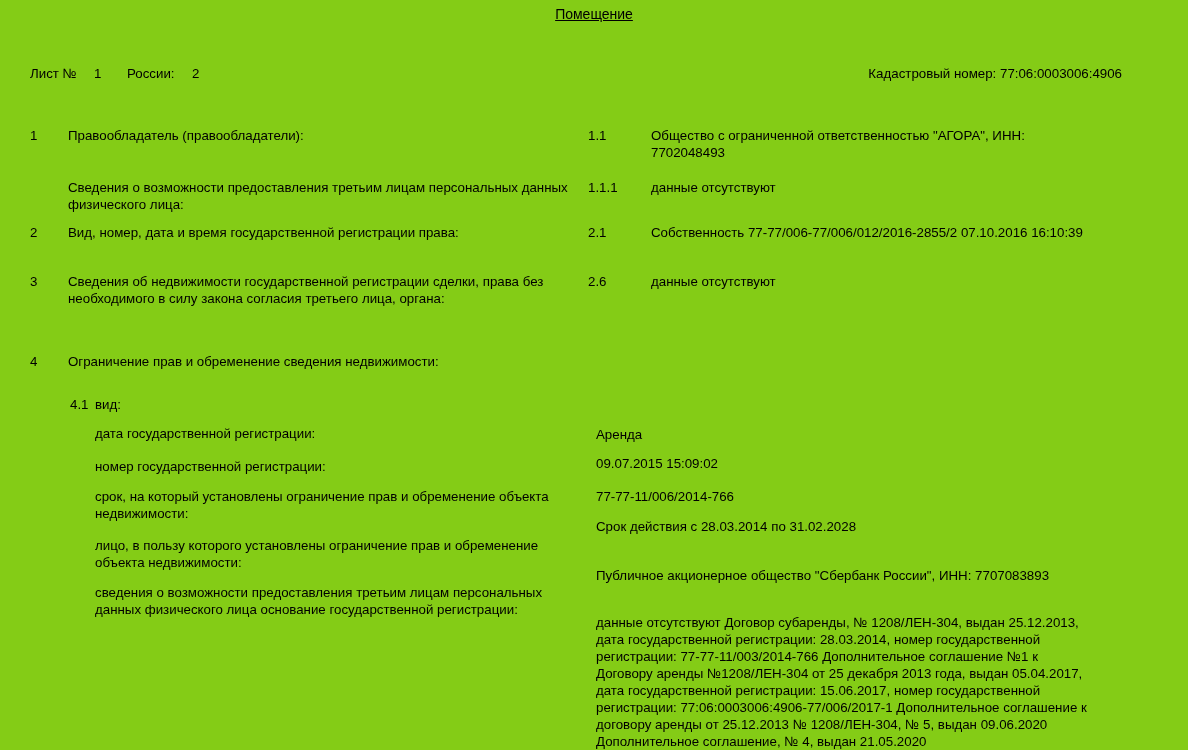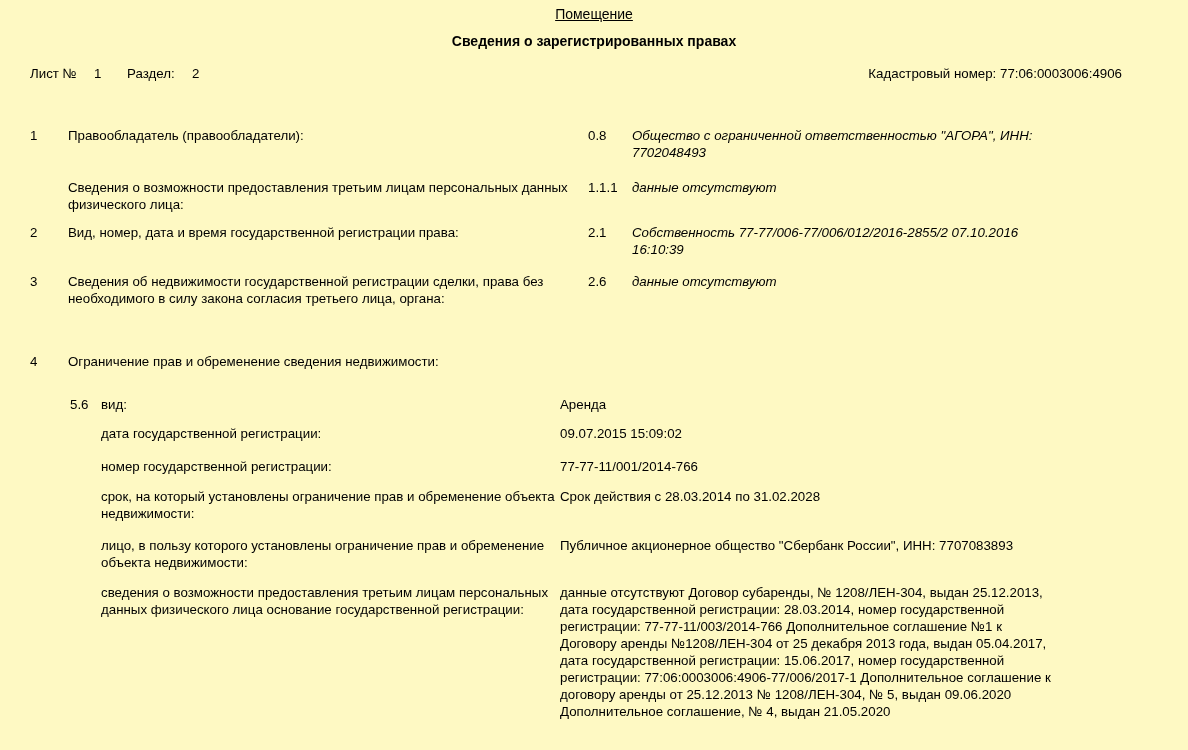--- a/index.html
+++ b/index.html
@@ -1,19 +1,19 @@
 <!DOCTYPE html>
 <html><head>
 <meta charset="utf-8">
 <style>
   html,body{margin:0;padding:0;background:#fff;}
   .page{
     position:relative;
     width:1188px;height:750px;
-    background:#fef9c3;color:#000000;
+    background:#84cc16;color:#000000;
     font-family:"Liberation Sans","DejaVu Sans",sans-serif;
     font-size:13.3px;line-height:17px;
     overflow:hidden;
   }
   .title{
     position:absolute;top:6px;left:0;width:100%;
     text-align:center;font-size:14px;line-height:17px;
   }
   .title .u{text-decoration:underline;}
   .subtitle{
@@ -23,47 +23,46 @@
   .meta{position:absolute;top:65px;left:0;width:100%;height:17px;}
   .m-sheet-label{position:absolute;left:30px;}
   .m-sheet-value{position:absolute;left:94px;}
   .m-section-label{position:absolute;left:127px;}
   .m-section-value{position:absolute;left:192px;}
   .m-cadastral{position:absolute;right:66px;text-align:left;}
   .row{position:absolute;left:0;width:100%;}
   .cn {position:absolute;left:30px;width:36px;}
   .cl {position:absolute;left:68px;width:500px;}
   .cvn{position:absolute;left:588px;width:42px;}
-  .cv {position:absolute;left:632px;width:440px;font-style:italic;}
+  .cv {position:absolute;left:651px;width:440px;}
   .csn{position:absolute;left:70px;width:35px;}
-  .csl{position:absolute;left:101px;width:455px;}
-  .csv{position:absolute;left:560px;width:502px;}
+  .csl{position:absolute;left:95px;width:455px;}
+  .csv{position:absolute;left:596px;width:502px;margin-top:30px;}
 </style>
 </head>
 <body>
 
 <div class="page">
 
   <div class="title">
     <span class="u">Помещение</span>
   </div>
-  <div class="subtitle">Сведения о зарегистрированных правах</div>
 
   <div class="meta">
     <span class="m-sheet-label">Лист №</span>
     <span class="m-sheet-value">1</span>
-    <span class="m-section-label">Раздел:</span>
+    <span class="m-section-label">России:</span>
     <span class="m-section-value">2</span>
     <span class="m-cadastral"><span>Кадастровый номер:</span> <span>77:06:0003006:4906</span></span>
   </div>
 
   <div class="row" style="top:127px">
     <div class="cn">1</div>
     <div class="cl">Правообладатель (правообладатели):</div>
-    <div class="cvn">0.8</div>
+    <div class="cvn">1.1</div>
     <div class="cv">Общество с ограниченной ответственностью "АГОРА", ИНН: 7702048493</div>
   </div>
 
   <div class="row" style="top:179px">
     <div class="cl">Сведения о возможности предоставления третьим лицам персональных данных физического лица:</div>
     <div class="cvn">1.1.1</div>
     <div class="cv">данные отсутствуют</div>
   </div>
 
   <div class="row" style="top:224px">
@@ -79,33 +78,33 @@
     <div class="cvn">2.6</div>
     <div class="cv">данные отсутствуют</div>
   </div>
 
   <div class="row" style="top:353px">
     <div class="cn">4</div>
     <div class="cl">Ограничение прав и обременение сведения недвижимости:</div>
   </div>
 
   <div class="row" style="top:396px">
-    <div class="csn">5.6</div>
+    <div class="csn">4.1</div>
     <div class="csl">вид:</div>
     <div class="csv">Аренда</div>
   </div>
 
   <div class="row" style="top:425px">
     <div class="csl">дата государственной регистрации:</div>
     <div class="csv">09.07.2015 15:09:02</div>
   </div>
 
   <div class="row" style="top:458px">
     <div class="csl">номер государственной регистрации:</div>
-    <div class="csv">77-77-11/001/2014-766</div>
+    <div class="csv">77-77-11/006/2014-766</div>
   </div>
 
   <div class="row" style="top:488px">
     <div class="csl">срок, на который установлены ограничение прав и обременение объекта недвижимости:</div>
     <div class="csv">Срок действия с 28.03.2014 по 31.02.2028</div>
   </div>
 
   <div class="row" style="top:537px">
     <div class="csl">лицо, в пользу которого установлены ограничение прав и обременение объекта недвижимости:</div>
     <div class="csv">Публичное акционерное общество "Сбербанк России", ИНН: 7707083893</div>

